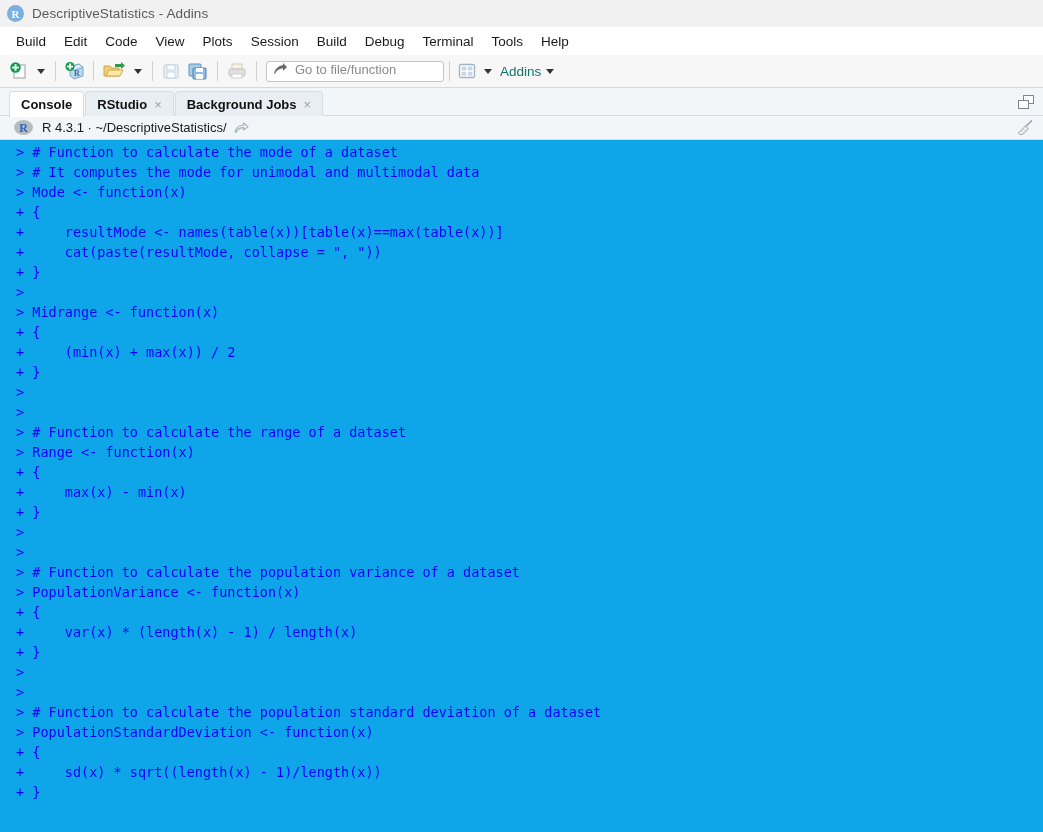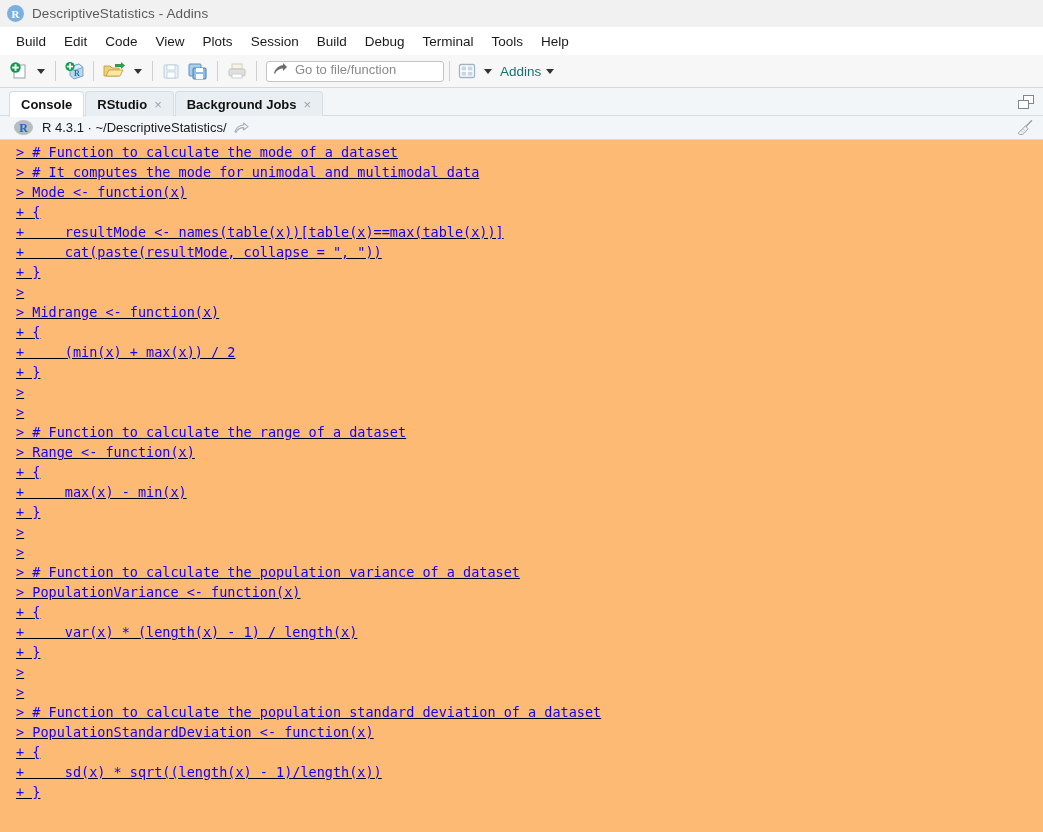--- a/index.html
+++ b/index.html
@@ -239,25 +239,24 @@
     position: absolute;
     right: 8px;
     top: 3px;
   }
 
   
   .console-body {
     position: absolute;
     top: 52px;
     left: 0; right: 0; bottom: 0;
-    background: #fdba74;
+    background: #0ea5e9;
     overflow: hidden;
     padding-top: 2px;
     box-sizing: border-box;
-    text-decoration: underline;
   }
   .console-line {
     font-family: "DejaVu Sans Mono", "Liberation Mono", monospace;
     font-size: 13.5px;
     line-height: 20px;
     height: 20px;
     color: #1200ff;
     white-space: pre;
     padding-left: 16px;
     letter-spacing: 0px;

